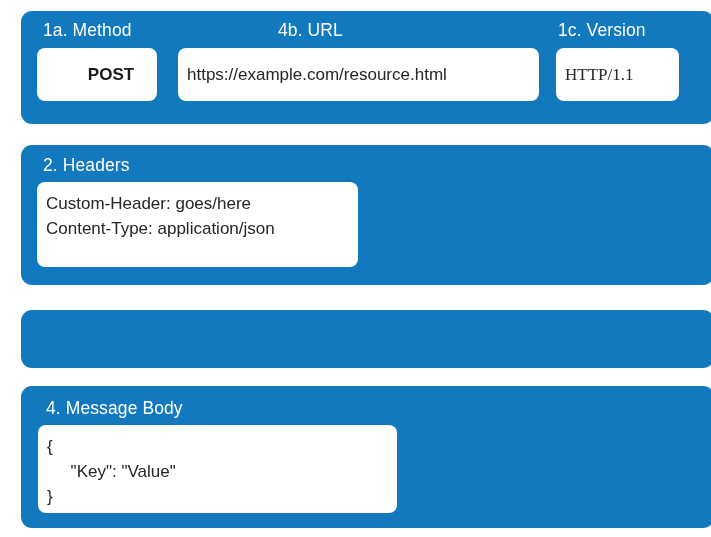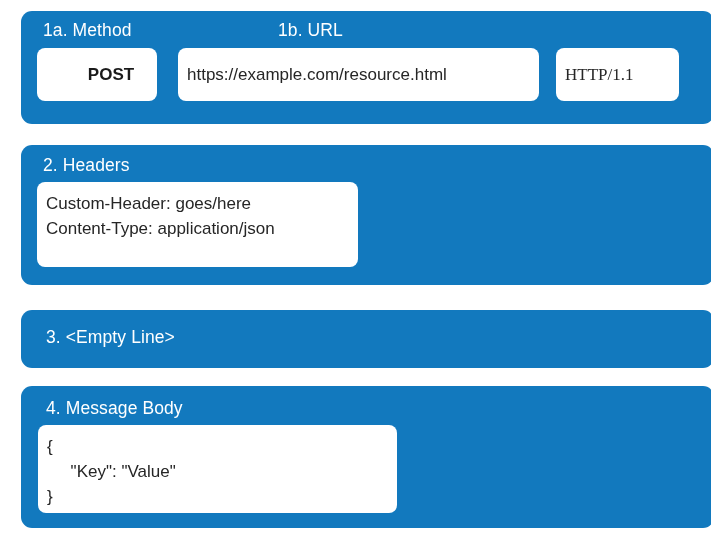--- a/index.html
+++ b/index.html
@@ -112,40 +112,40 @@
 
 <div class="canvas">
 
   <div class="band" id="band-request-line"></div>
 
   <div class="band-label" id="label-method">1a. Method</div>
   <div class="value-box center" id="box-method">
     <span class="bold-value">POST</span>
   </div>
 
-  <div class="band-label" id="label-url">1b. URL</div>
+  <div class="band-label" id="label-url">4b. URL</div>
   <div class="value-box pad-left" id="box-url">
     <span>https://example.com/resource.html</span>
   </div>
 
+  <div class="band-label" id="label-version">1c. Version</div>
   <div class="value-box pad-left" id="box-version">
     <span>HTTP/1.1</span>
   </div>
 
   <div class="band" id="band-headers"></div>
 
   <div class="band-label" id="label-headers">2. Headers</div>
   <div class="value-box stack" id="box-headers">
     <span class="line">Custom-Header: goes/here</span>
     <span class="line">Content-Type: application/json</span>
   </div>
 
   <div class="band" id="band-empty-line"></div>
 
-  <div class="band-label" id="label-empty-line">3. &lt;Empty Line&gt;</div>
 
   <div class="band" id="band-message-body"></div>
 
   <div class="band-label" id="label-message-body">4. Message Body</div>
   <div class="value-box stack" id="box-message-body">
     <span class="line">{</span>
     <span class="line">     "Key": "Value"</span>
     <span class="line">}</span>
   </div>
 

